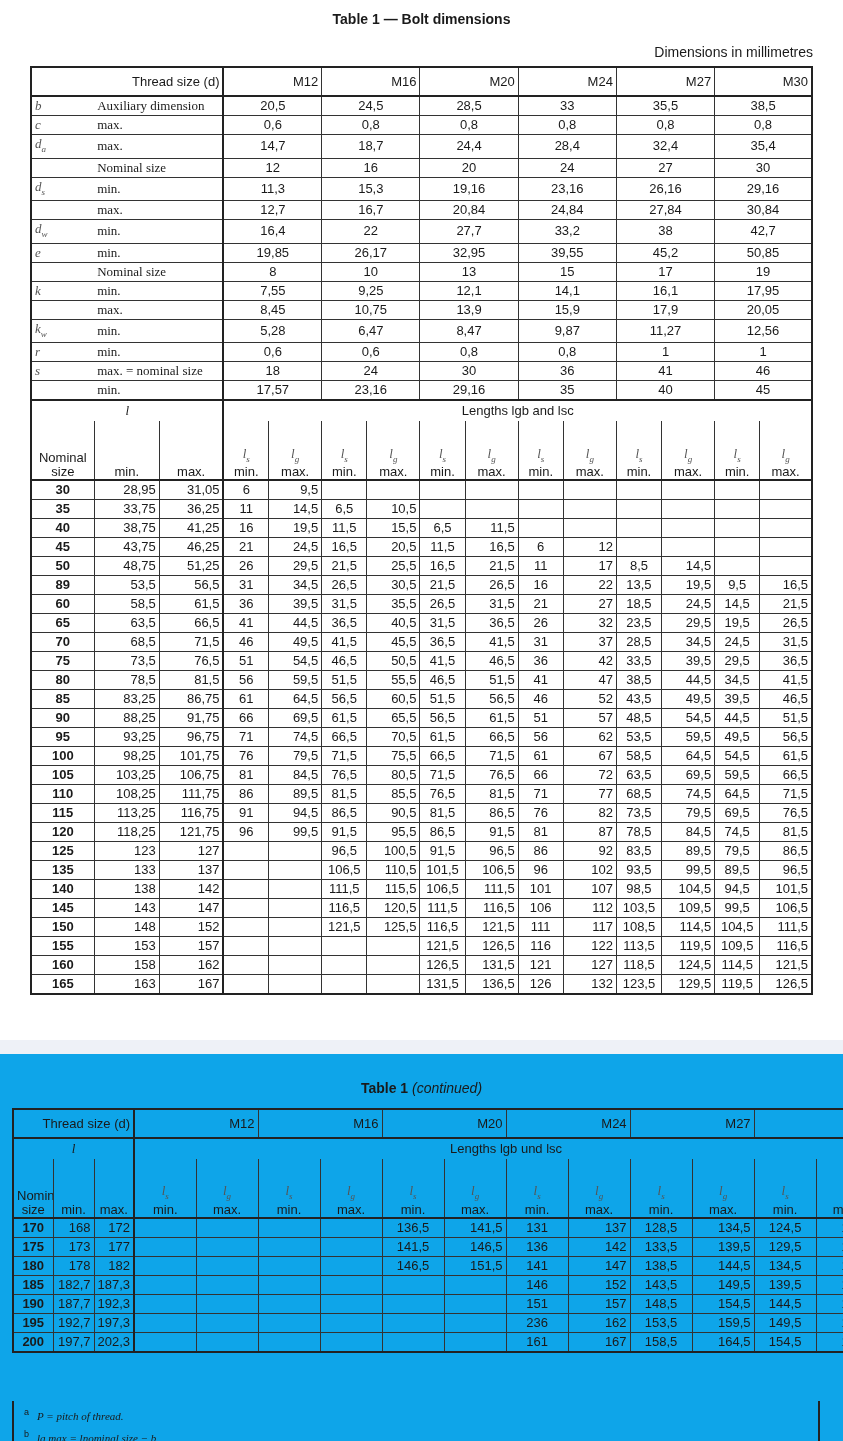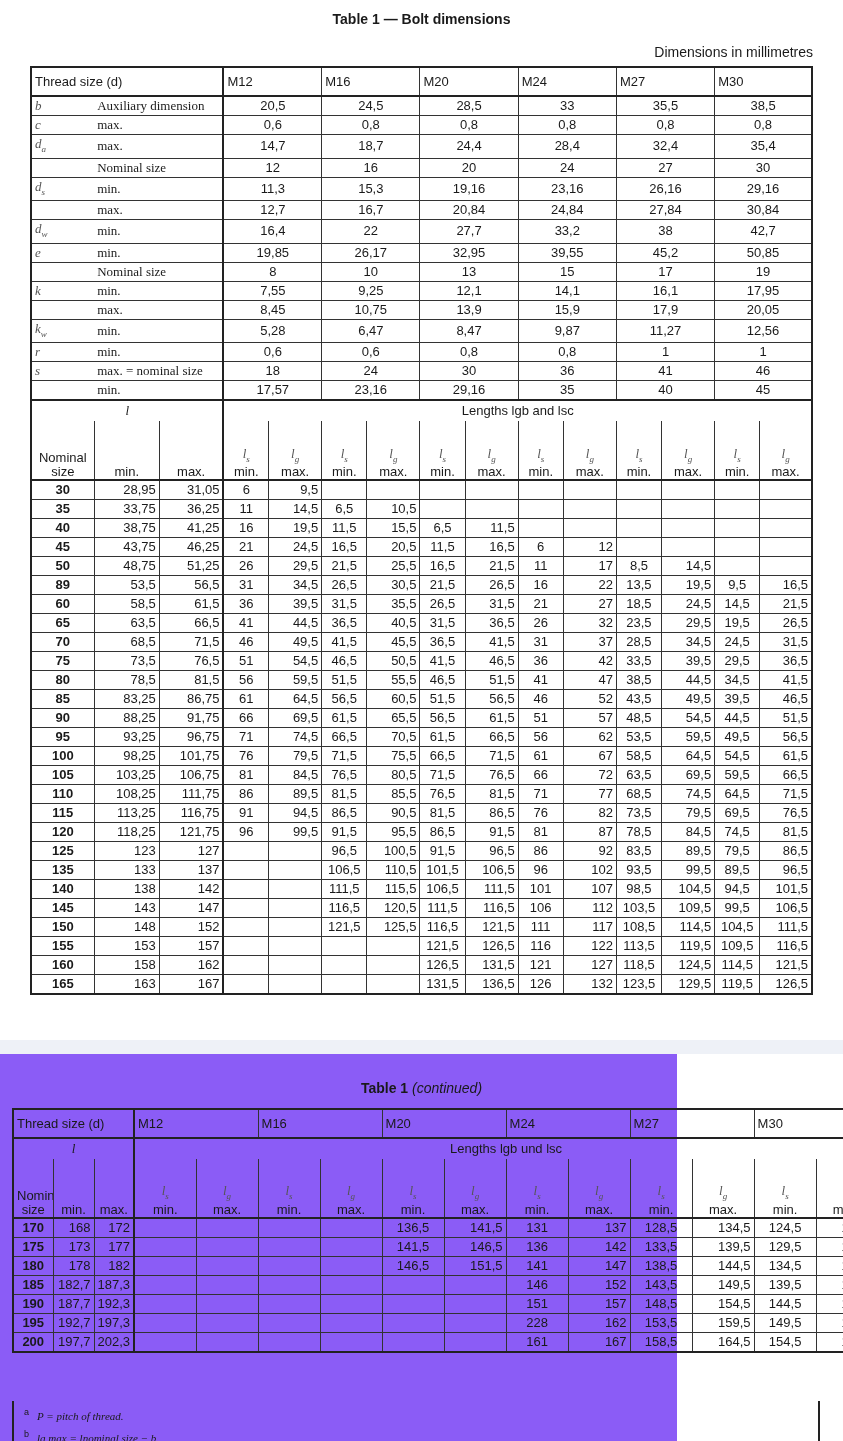--- a/index.html
+++ b/index.html
@@ -1,29 +1,29 @@
 <!DOCTYPE html>
 <html><head>
 <meta charset="utf-8">
 <style>
   html, body { margin: 0; padding: 0; background: #ffffff; }
   body { width: 843px; height: 1441px; position: relative; overflow: hidden;
          font-family: "Liberation Sans", sans-serif; color: #1a1a1a; }
   .page1 { position: absolute; left: 0; top: 0; width: 843px; height: 1040px; background: #fff; }
   .gap { position: absolute; left: 0; top: 1040px; width: 843px; height: 14px; background: #eef1f7; }
-  .page2 { position: absolute; left: 0; top: 1054px; width: 677px; height: 387px; background: #8b5cf6; }
+  .page2 { position: absolute; left: 0; top: 1054px; width: 843px; height: 387px; background: #0ea5e9; }
   .title { position: absolute; left: 0; width: 843px; text-align: center; font-size: 14px; font-weight: bold; }
   .title i { font-weight: normal; }
   .units { position: absolute; right: 30px; top: 44px; font-size: 14px; }
   table { border-collapse: collapse; position: absolute; table-layout: fixed; }
   td { border: 1px solid #333; padding: 0 3px; font-size: 13px; height: 18px; line-height: 18px;
        white-space: nowrap; overflow: hidden; }
   .t1 { left: 30px; top: 66px; width: 783px; border: 2px solid #222; }
   .t2 { left: 12px; top: 1108px; width: 808px; border: 2px solid #222; }
-  .hdr td { height: 27px; font-size: 13px; text-align: left; }
+  .hdr td { height: 27px; font-size: 13px; text-align: right; }
   .c { text-align: center; }
   .r { text-align: right; }
   .sym { font-family: "Liberation Serif", serif; font-style: italic; color: #555; border-right: none; }
   .desc { border-left: none; font-family: Liberation Serif, serif; }
   .thick-r { border-right: 2px solid #222; }
   .thick-b td { border-bottom: 2px solid #222; }
   .nom { font-weight: bold; text-align: center; }
   .sub td { font-size: 13px; line-height: 14px; text-align: center; vertical-align: bottom; height: 58px; }
   .lhdr td { height: 20px; }
   .it { font-family: "Liberation Serif", serif; font-style: italic; }
@@ -846,21 +846,21 @@
       <tr>
         <td class="nom">195</td>
         <td class="r">192,7</td>
         <td class="r thick-r">197,3</td>
         <td class="c"></td>
         <td class="r"></td>
         <td class="c"></td>
         <td class="r"></td>
         <td class="c"></td>
         <td class="r"></td>
-        <td class="c">228</td>
+        <td class="c">236</td>
         <td class="r">162</td>
         <td class="c">153,5</td>
         <td class="r">159,5</td>
         <td class="c">149,5</td>
         <td class="r">156,5</td>
       </tr>
       <tr>
         <td class="nom">200</td>
         <td class="r">197,7</td>
         <td class="r thick-r">202,3</td>

